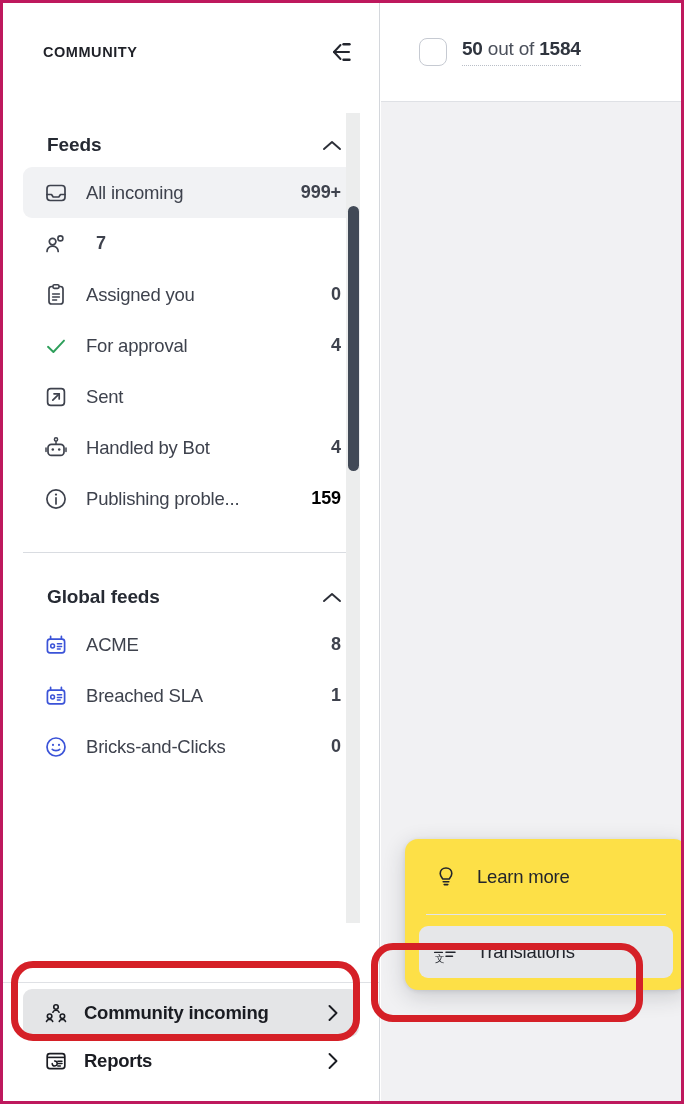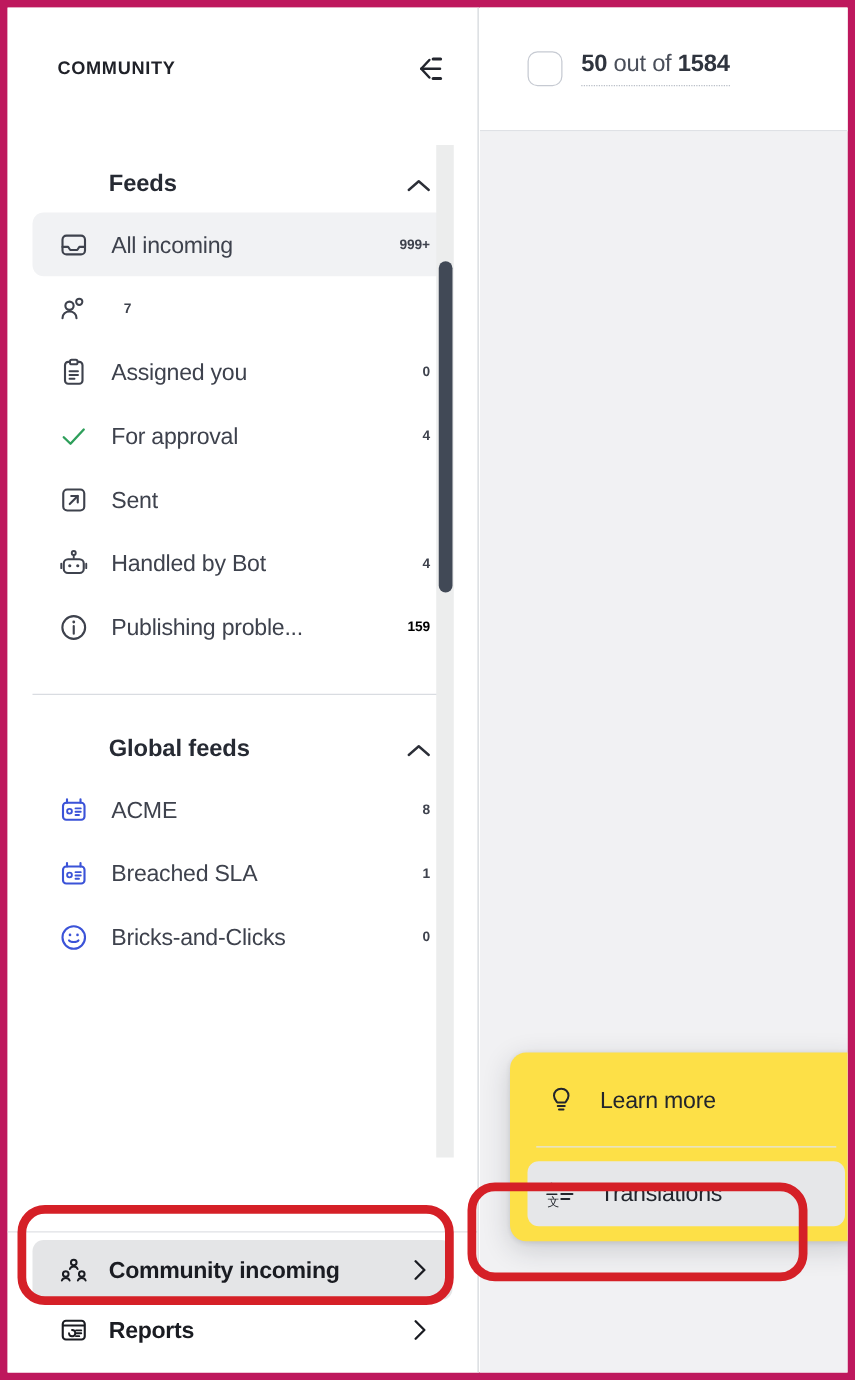--- a/index.html
+++ b/index.html
@@ -9,21 +9,21 @@
     height: 1104px;
     overflow: hidden;
     background: #ffffff;
     font-family: "Liberation Sans", sans-serif;
   }
 
   #app {
     position: relative;
     width: 684px;
     height: 1104px;
-    border: 6px solid #be185d;
+    border: 3px solid #be185d;
     background: #ffffff;
     overflow: hidden;
   }
 
   
   .sidebar {
     position: absolute;
     left: 0; top: 0;
     width: 377px;
     height: 1100px;
@@ -60,21 +60,20 @@
     padding-top: 22px;
   }
 
   .section-head {
     display: flex;
     align-items: center;
     justify-content: space-between;
     padding: 0 36px 0 44px;
     height: 44px;
     cursor: pointer;
-    margin-left: 37px;
   }
   .section-title {
     font-size: 19px;
     font-weight: bold;
     color: #262a33;
     letter-spacing: -0.1px;
   }
   .chev-up { width: 22px; height: 22px; display:flex; align-items:center; justify-content:center; }
 
   .feed-list { padding: 0 20px; }
@@ -96,21 +95,21 @@
   }
   .feed-label {
     flex: 1 1 auto;
     font-size: 18.5px;
     color: #3e424d;
     white-space: nowrap;
     overflow: hidden;
     letter-spacing: -0.2px;
   }
   .feed-count {
-    font-size: 11px;
+    font-size: 18px;
     font-weight: bold;
     color: #3e424d;
     margin-left: 10px;
     letter-spacing: -0.1px;
   }
   .feed-count.alert { color: #000000; text-align: right; }
 
   .divider {
     height: 1px;
     background: #d9dce1;

